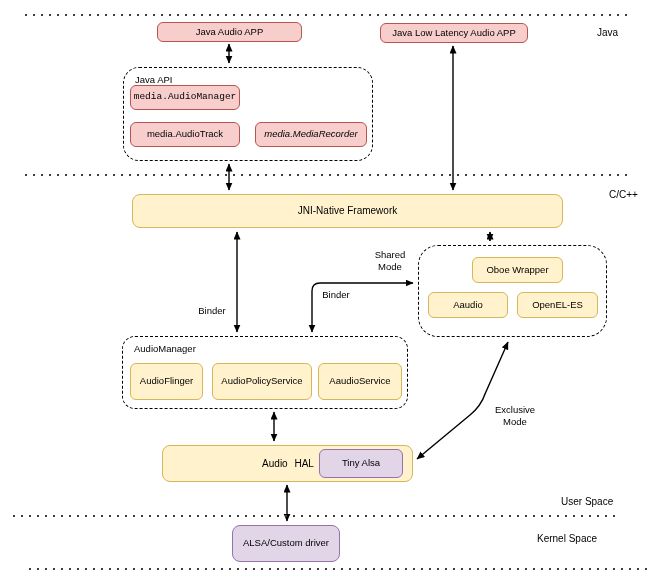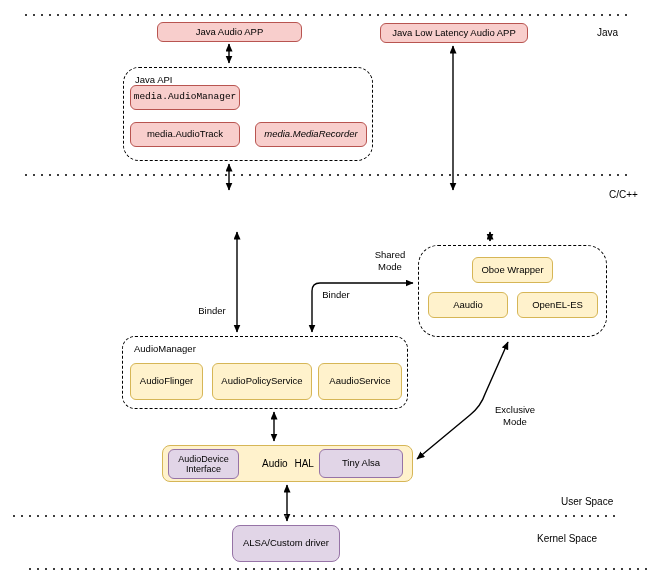--- a/index.html
+++ b/index.html
@@ -61,35 +61,35 @@
   <div class="box pink" style="left:380px;top:23px;width:148px;height:20px;">Java Low Latency Audio APP</div>
   <div class="box pink" style="left:157px;top:22px;width:145px;height:20px;">Java Audio APP</div>
 
   <div class="dashed" style="left:123px;top:67px;width:250px;height:94px;">
     <span class="ctitle">Java API</span>
   </div>
   <div class="box pink" style="left:130px;top:85px;width:110px;height:25px;font-family:Liberation Mono, monospace;">media.AudioManager</div>
   <div class="box pink" style="left:130px;top:122px;width:110px;height:25px;">media.AudioTrack</div>
   <div class="box pink" style="left:255px;top:122px;width:112px;height:25px;font-style:italic;">media.MediaRecorder</div>
 
+  <div class="box yellow jni-box" style="left:132px;top:194px;width:431px;height:34px;">JNI-Native Framework</div>
 
   <div class="dashed" style="left:418px;top:245px;width:189px;height:92px;border-radius:20px;"></div>
-  <div class="box yellow" style="left:472px;top:257px;width:81px;height:26px;">Oboe Wrapper</div>
+  <div class="box yellow" style="left:472px;top:257px;width:91px;height:26px;">Oboe Wrapper</div>
   <div class="box yellow" style="left:428px;top:292px;width:80px;height:26px;">Aaudio</div>
   <div class="box yellow" style="left:517px;top:292px;width:81px;height:26px;">OpenEL-ES</div>
 
   <div class="dashed" style="left:122px;top:336px;width:286px;height:73px;border-radius:13px;">
     <span class="ctitle">AudioManager</span>
   </div>
   <div class="box yellow" style="left:130px;top:363px;width:73px;height:37px;">AudioFlinger</div>
   <div class="box yellow" style="left:212px;top:363px;width:100px;height:37px;">AudioPolicyService</div>
   <div class="box yellow" style="left:318px;top:363px;width:84px;height:37px;">AaudioService</div>
 
   <div class="box yellow" style="left:162px;top:445px;width:251px;height:37px;border-radius:8px;">
-    <div class="box purple" style="left:5px;top:3px;width:71px;height:30px;font-size:9px;">AudioDevice Interface</div>
     <div class="hal-inner-label" style="left:92px;top:12px;width:66px;">Audio HAL</div>
     <div class="box purple" style="left:156px;top:3px;width:84px;height:29px;">Tiny Alsa</div>
   </div>
 
   <div class="box purple" style="left:232px;top:525px;width:108px;height:37px;border-radius:8px;">ALSA/Custom driver</div>
 
   <div class="elabel" style="left:190px;top:305px;width:44px;">Binder</div>
   <div class="elabel" style="left:316px;top:289px;width:40px;">Binder</div>
   <div class="elabel" style="left:367px;top:249px;width:46px;">Shared Mode</div>
   <div class="elabel" style="left:484px;top:404px;width:62px;">Exclusive Mode</div>

